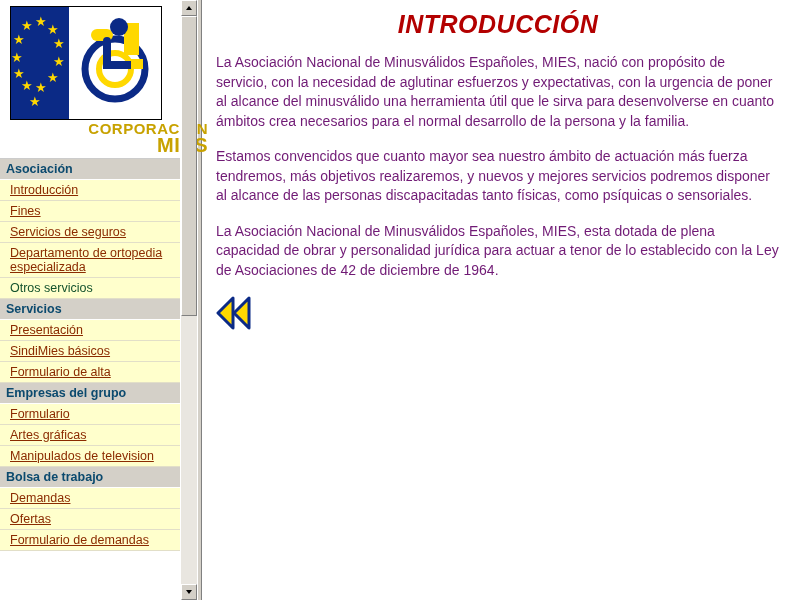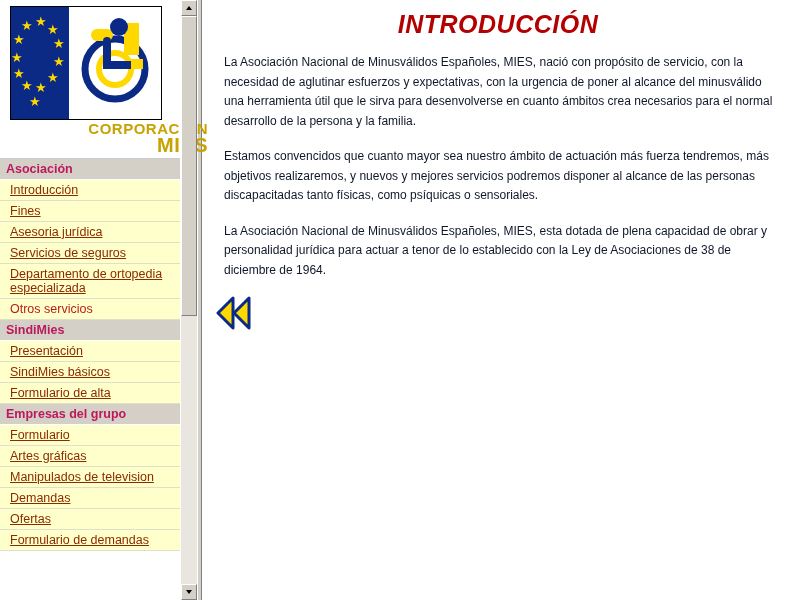--- a/index.html
+++ b/index.html
@@ -81,21 +81,21 @@
   #logo-caption .line2 { font-size: 20px; }
 
   
   #menu {
     width: 180px;
     border-top: 1px solid #cccccc;
   }
 
   .menu-header {
     background: #d4d0c8;
-    color: #be185d;
+    color: #0c4a6e;
     font-weight: bold;
     font-size: 12.5px;
     padding: 3px 6px 3px 6px;
     border-bottom: 1px solid #ffffff;
     line-height: 14px;
   }
 
   .menu-link {
     background: #ffffcc;
     font-size: 12.5px;
@@ -105,21 +105,21 @@
     color: #8b2b00;
   }
   .menu-link a {
     color: #8b2b00;
     text-decoration: underline;
   }
   .menu-link.plain {
     color: #000000;
   }
   .menu-link.plain a {
-    color: #b91c1c;
+    color: #14532d;
     text-decoration: none;
     text-align: right;
   }
 
   
   #left-scrollbar {
     position: relative;
     width: 16px;
     height: 600px;
     background: #d8d4cc;
@@ -208,24 +208,24 @@
     color: #b30000;
     font-weight: bold;
     font-style: italic;
     font-size: 25px;
     letter-spacing: 0.5px;
     margin: 2px 0 14px 0;
     font-family: "Liberation Sans", sans-serif;
   }
 
   .para {
-    font-size: 12px;
+    font-size: 14px;
     line-height: 19.5px;
-    color: #0f172a;
-    margin: 0 0 16px 8px;
+    color: #701a75;
+    margin: 0 0 16px 0;
     text-align: left;
   }
 
   #back-icon {
     margin-top: 10px;
     width: 36px;
     height: 34px;
     position: relative;
     cursor: pointer;
   }
@@ -268,35 +268,35 @@
         <div class="line1">CORPORACIÓN</div>
         <div class="line2">MIES</div>
       </div>
     </div>
 
     <div id="menu">
       <div class="menu-header">Asociación</div>
       <div class="menu-link"><a href="#">Introducción</a></div>
       <div class="menu-link"><a href="#">Fines</a></div>
 
-      <div class="menu-link"><a href="#">Asesoria jurídica</a></div>
       <div class="menu-link"><a href="#">Servicios de seguros</a></div>
       <div class="menu-link"><a href="#">Departamento de ortopedia especializada</a></div>
       <div class="menu-link plain"><a href="#">Otros servicios</a></div>
 
-      <div class="menu-header">SindiMies</div>
+      <div class="menu-header">Servicios</div>
       <div class="menu-link"><a href="#">Presentación</a></div>
       <div class="menu-link"><a href="#">SindiMies básicos</a></div>
       <div class="menu-link"><a href="#">Formulario de alta</a></div>
 
       <div class="menu-header">Empresas del grupo</div>
       <div class="menu-link"><a href="#">Formulario</a></div>
       <div class="menu-link"><a href="#">Artes gráficas</a></div>
       <div class="menu-link"><a href="#">Manipulados de television</a></div>
 
+      <div class="menu-header">Bolsa de trabajo</div>
       <div class="menu-link"><a href="#">Demandas</a></div>
       <div class="menu-link"><a href="#">Ofertas</a></div>
       <div class="menu-link"><a href="#">Formulario de demandas</a></div>
     </div>
   </div>
 
   <div id="left-scrollbar">
     <div class="sb-btn sb-up">
         <span class="arrow"></span>
       </div>
@@ -307,21 +307,21 @@
         <span class="arrow"></span>
       </div>
   </div>
 
   <div id="frame-divider"></div>
 
   <div id="content">
     <div id="content-title">INTRODUCCIÓN</div>
     <p class="para">La Asociación Nacional de Minusválidos Españoles, MIES, nació con propósito de servicio, con la necesidad de aglutinar esfuerzos y expectativas, con la urgencia de poner al alcance del minusválido una herramienta útil que le sirva para desenvolverse en cuanto ámbitos crea necesarios para el normal desarrollo de la persona y la familia.</p>
     <p class="para">Estamos convencidos que cuanto mayor sea nuestro ámbito de actuación más fuerza tendremos, más objetivos realizaremos, y nuevos y mejores servicios podremos disponer al alcance de las personas discapacitadas tanto físicas, como psíquicas o sensoriales.</p>
-    <p class="para">La Asociación Nacional de Minusválidos Españoles, MIES, esta dotada de plena capacidad de obrar y personalidad jurídica para actuar a tenor de lo establecido con la Ley de Asociaciones de 38 de diciembre de 1964.</p>
+    <p class="para">La Asociación Nacional de Minusválidos Españoles, MIES, esta dotada de plena capacidad de obrar y personalidad jurídica para actuar a tenor de lo establecido con la Ley de Asociaciones de 42 de diciembre de 1964.</p>
 
     <div id="back-icon">
       <svg width="36" height="34" viewBox="0 0 36 34">
         <polygon points="17,2 17,32 2,17" fill="#ffd800" stroke="#0b2a86" stroke-width="3" stroke-linejoin="round"></polygon>
         <polygon points="33,2 33,32 18,17" fill="#ffd800" stroke="#0b2a86" stroke-width="3" stroke-linejoin="round"></polygon>
       </svg>
     </div>
   </div>
 
 </div>

